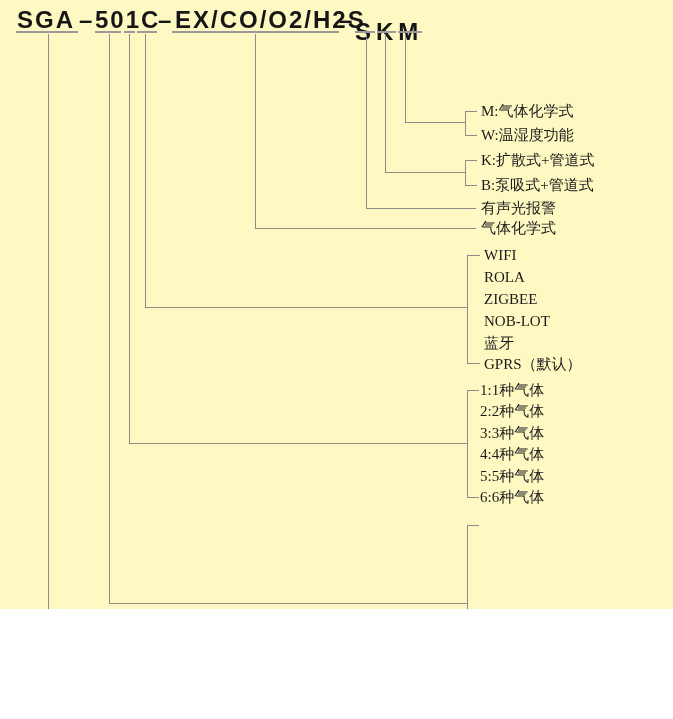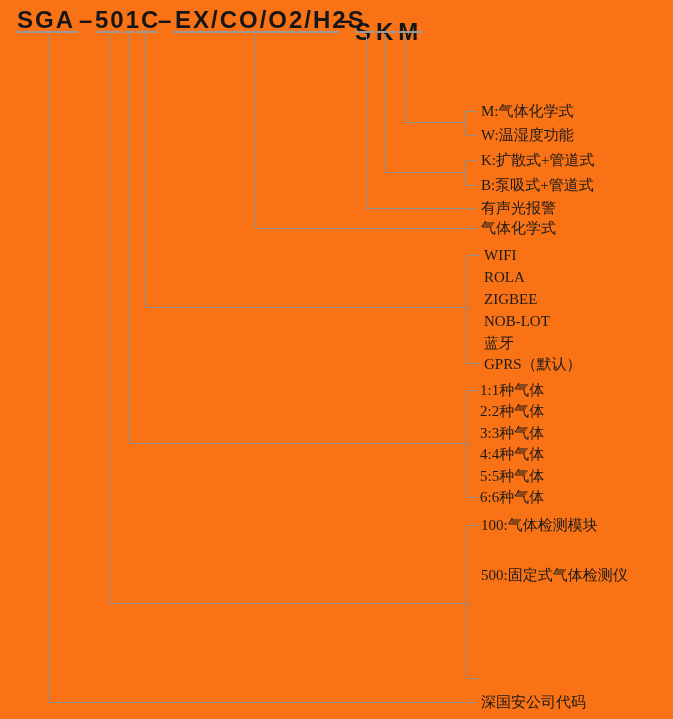--- a/index.html
+++ b/index.html
@@ -1,19 +1,19 @@
 <!DOCTYPE html>
 <html><head>
 <meta charset="utf-8">
 <style>
   html,body { margin:0; padding:0; background:#ffffff; }
   .canvas {
     position:relative;
-    width:673px; height:719px;
-    background:#f97316;
+    width:673px; height:609px;
+    background:#fef9c3;
     overflow:hidden;
     font-family:"Liberation Sans", sans-serif;
   }
   
   .ln { position:absolute; background:#8c8c8c; }
   .vl { width:1px; }
   .hl { height:1px; }
   
   .ul { position:absolute; height:2px; background:#9a9a9a; top:31px; }
   
@@ -106,18 +106,16 @@
   <span class="lbl" style="left:484px;top:334px">蓝牙</span>
   <span class="lbl" style="left:484px;top:355px">GPRS（默认）</span>
 
   <span class="lbl" style="left:480px;top:381px">1:1种气体</span>
   <span class="lbl" style="left:480px;top:402px">2:2种气体</span>
   <span class="lbl" style="left:480px;top:424px">3:3种气体</span>
   <span class="lbl" style="left:480px;top:445px">4:4种气体</span>
   <span class="lbl" style="left:480px;top:467px">5:5种气体</span>
   <span class="lbl" style="left:480px;top:488px">6:6种气体</span>
 
-  <span class="lbl" style="left:481px;top:516px">100:气体检测模块</span>
-  <span class="lbl" style="left:481px;top:566px">500:固定式气体检测仪</span>
 
   <span class="lbl" style="left:481px;top:693px">深国安公司代码</span>
 
 </div>
 
 </body></html>

